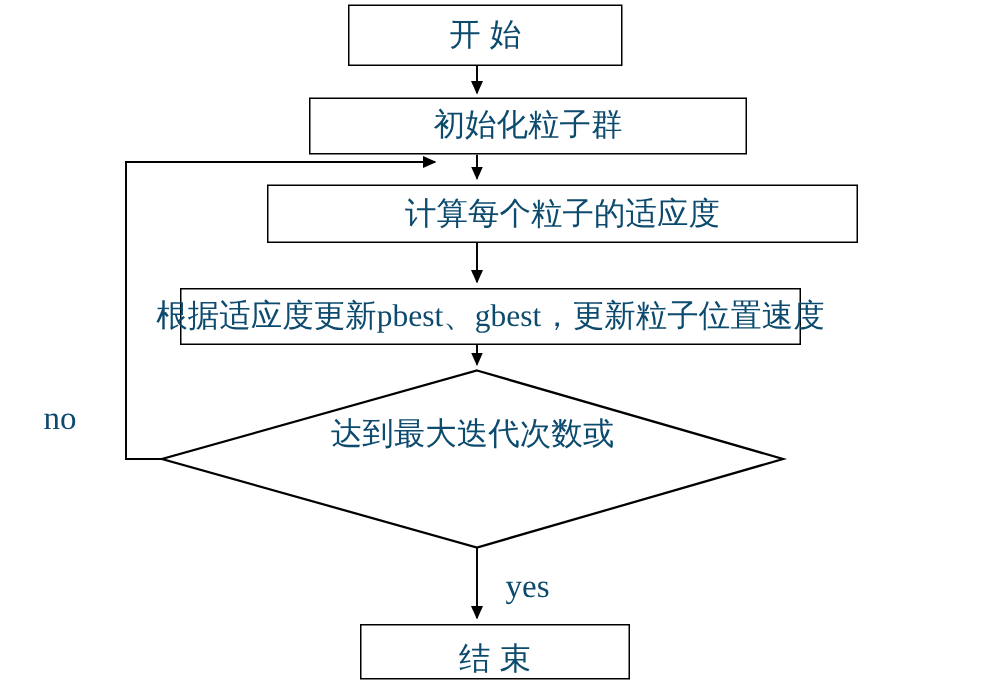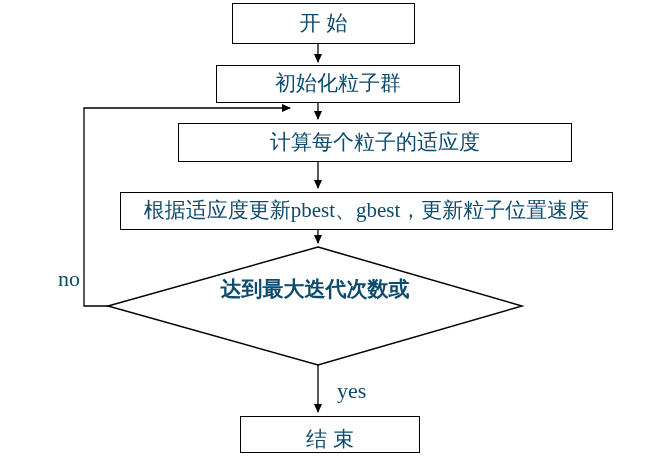--- a/index.html
+++ b/index.html
@@ -27,43 +27,42 @@
     background: #ffffff;
     display: flex;
     align-items: center;
     justify-content: center;
     font-size: 21px;
     line-height: 1.2;
     white-space: nowrap;
     box-sizing: border-box;
   }
   .node-start   { left: 232px; top: 3px;   width: 183px; height: 41px; }
-  .node-init    { left: 216px; top: 65px;  width: 244px; height: 38px; }
+  .node-init    { left: 206px; top: 65px;  width: 292px; height: 38px; }
   .node-fitness { left: 178px; top: 123px; width: 394px; height: 39px; }
-  .node-update  { left: 120px; top: 192px; width: 493px; height: 38px; }
+  .node-update  { left: 120px; top: 192px; width: 414px; height: 38px; }
   .node-end     { left: 240px; top: 416px; width: 180px; height: 37px; align-items: flex-end; }
   .spaced { letter-spacing: 6px; text-indent: 6px; }
   .decision-text {
     position: absolute;
     left: 108px;
     top: 275px;
     width: 414px;
     text-align: center;
     font-size: 21px;
     line-height: 29px;
     white-space: nowrap;
-    font-weight: bold;
   }
   .edge-label {
     position: absolute;
     font-size: 22px;
     line-height: 1;
     white-space: nowrap;
   }
-  .label-no  { left: 58px;  top: 268px; }
+  .label-no  { left: 29px;  top: 268px; }
   .label-yes { left: 337px; top: 380px; }
 </style>
 </head>
 <body>
 
 <div class="canvas">
 
   <svg class="wires" width="663" height="462" viewBox="0 0 663 462">
     <defs>
       <marker id="arrow" markerUnits="userSpaceOnUse" markerWidth="12" markerHeight="10" refX="8" refY="4" orient="auto">

